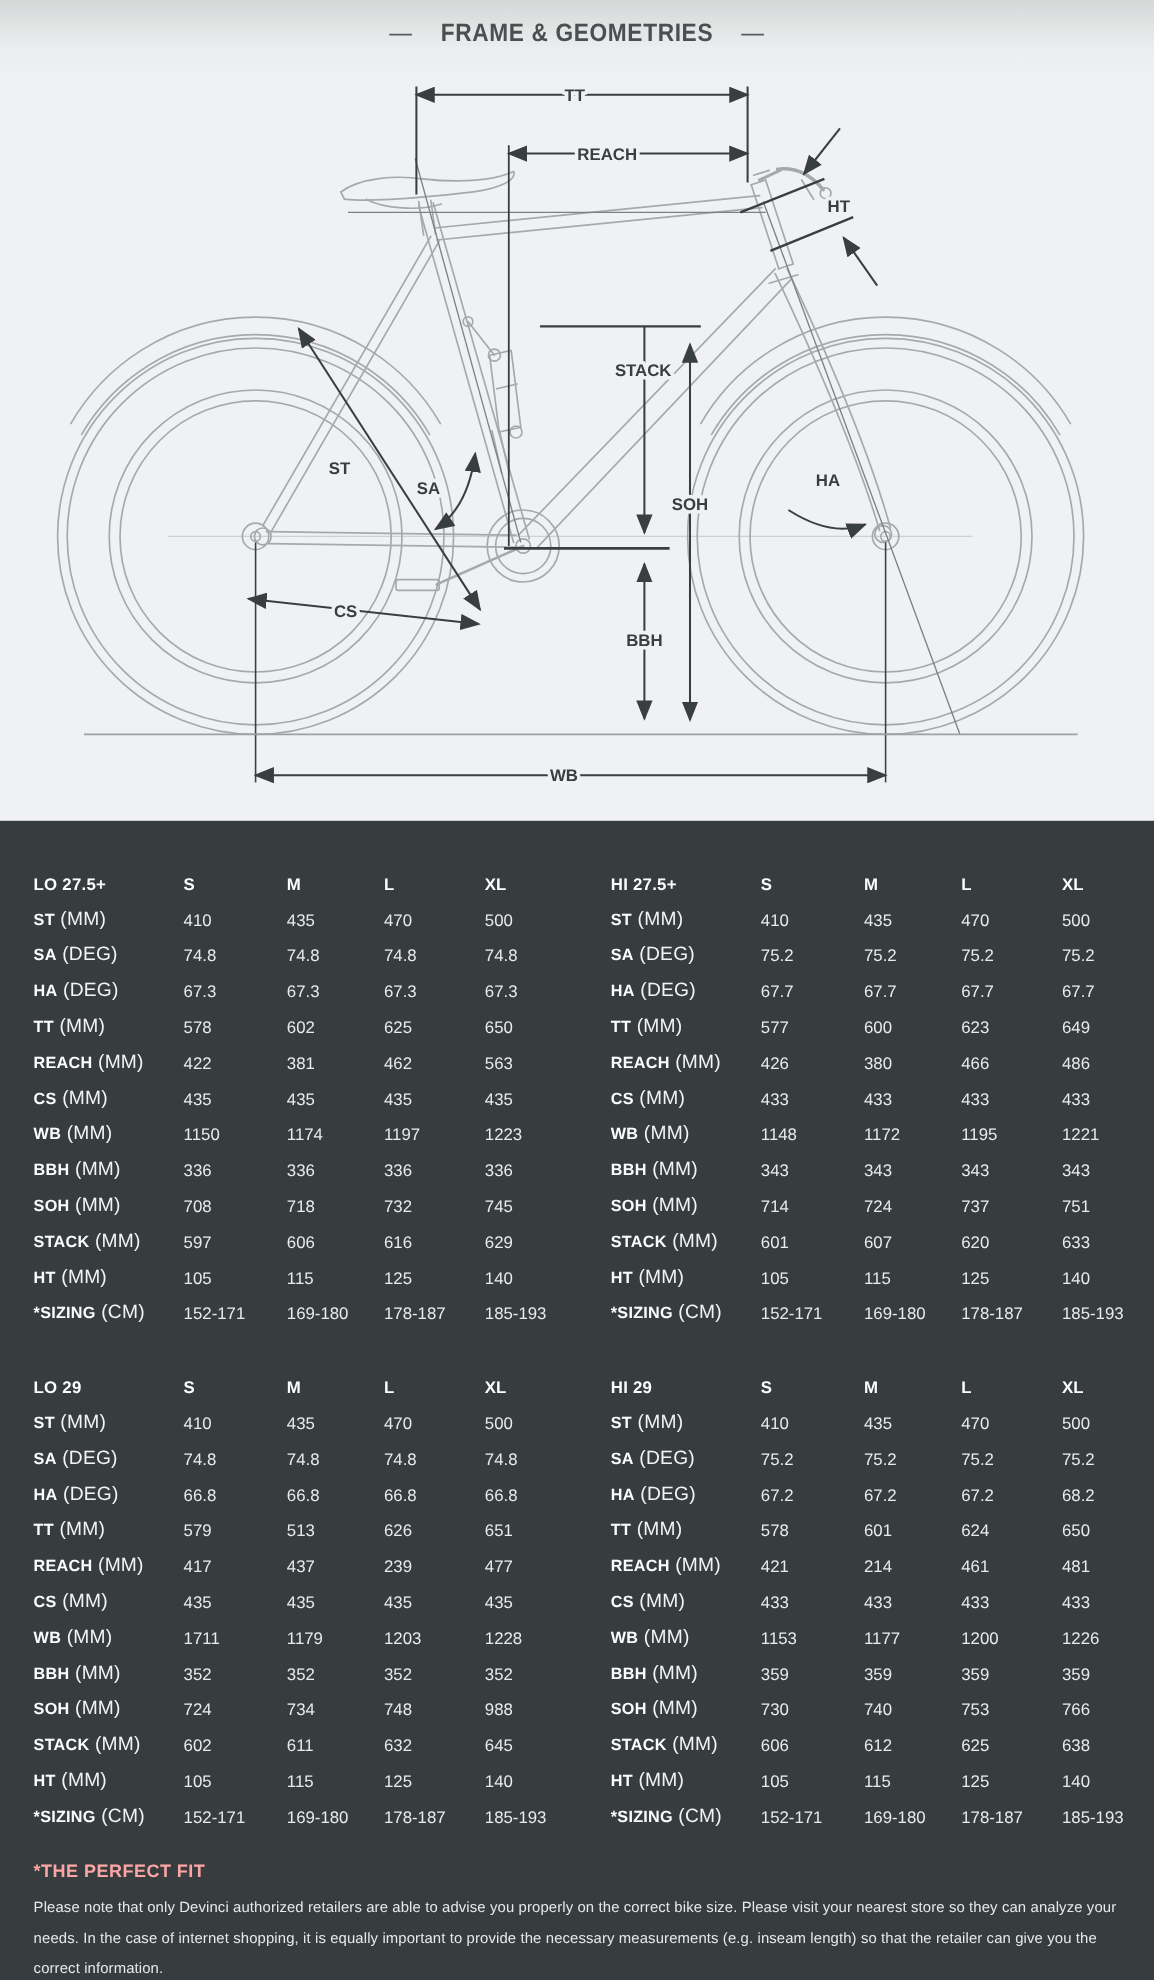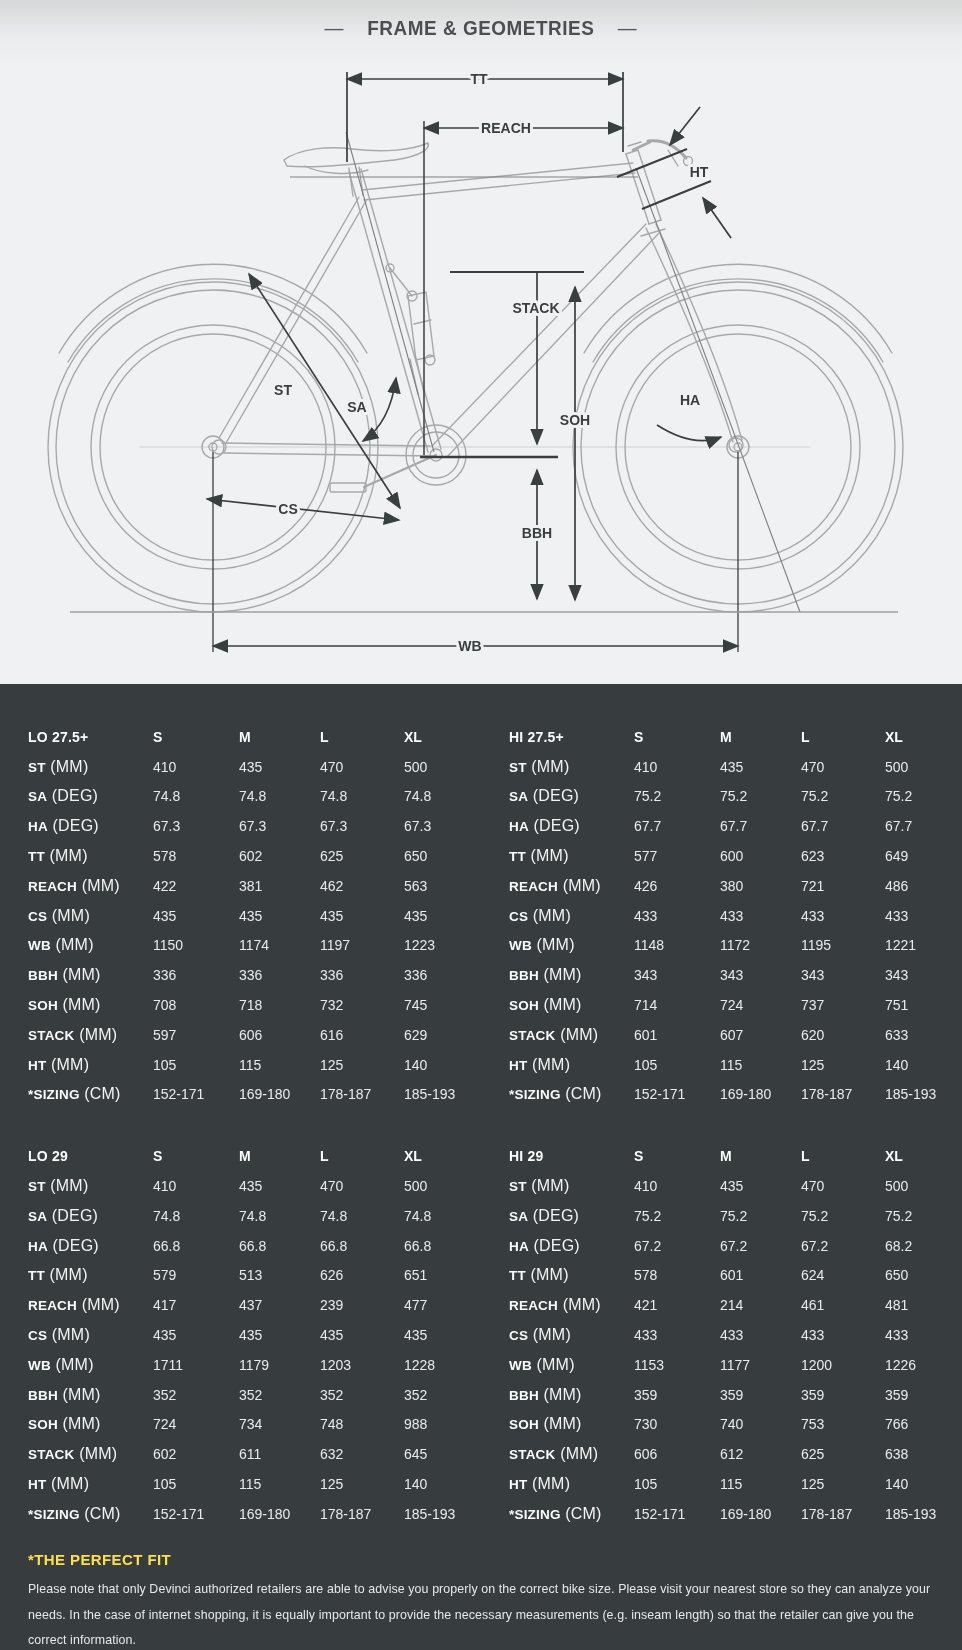--- a/index.html
+++ b/index.html
@@ -20,21 +20,21 @@
   .geo-table{padding-left:28px;}
   .g-row{height:29.8px;display:grid;grid-template-columns:125px 86px 81px 84px auto;align-items:center;}
   .g-label{font-size:13.5px;font-weight:700;color:#fbfcfc;letter-spacing:.2px;white-space:nowrap;}
   .g-label .unit{font-size:16px;font-weight:400;color:#f2f3f3;}
   .g-head .g-label{font-size:14px;}
   .g-val{font-size:14px;font-weight:400;color:#e9ebeb;white-space:nowrap;}
   .g-val.g-size{font-weight:700;color:#fbfcfc;}
 
   
   .fit-footer{margin-top:22px;padding:0 28px;}
-  .fit-title{margin:0;font-size:15px;font-weight:600;letter-spacing:.4px;color:#fde047;}
+  .fit-title{margin:0;font-size:15px;font-weight:600;letter-spacing:.4px;color:#fca5a5;}
   .fit-body{margin:9px 0 0;font-size:12.4px;line-height:2.08;letter-spacing:.1px;color:#e7e9e9;max-width:906px;}
 </style>
 </head>
 <body>
 
 <div class="page">
 
   <div class="hero">
     <div class="hero-head">
       <h1 class="title">
@@ -309,21 +309,21 @@
             <div class="g-label"><span>TT</span><span class="unit"> (MM)</span></div>
             <div class="g-val">577</div>
             <div class="g-val">600</div>
             <div class="g-val">623</div>
             <div class="g-val">649</div>
           </div>
           <div class="g-row">
             <div class="g-label"><span>REACH</span><span class="unit"> (MM)</span></div>
             <div class="g-val">426</div>
             <div class="g-val">380</div>
-            <div class="g-val">721</div>
+            <div class="g-val">466</div>
             <div class="g-val">486</div>
           </div>
           <div class="g-row">
             <div class="g-label"><span>CS</span><span class="unit"> (MM)</span></div>
             <div class="g-val">433</div>
             <div class="g-val">433</div>
             <div class="g-val">433</div>
             <div class="g-val">433</div>
           </div>
           <div class="g-row">

